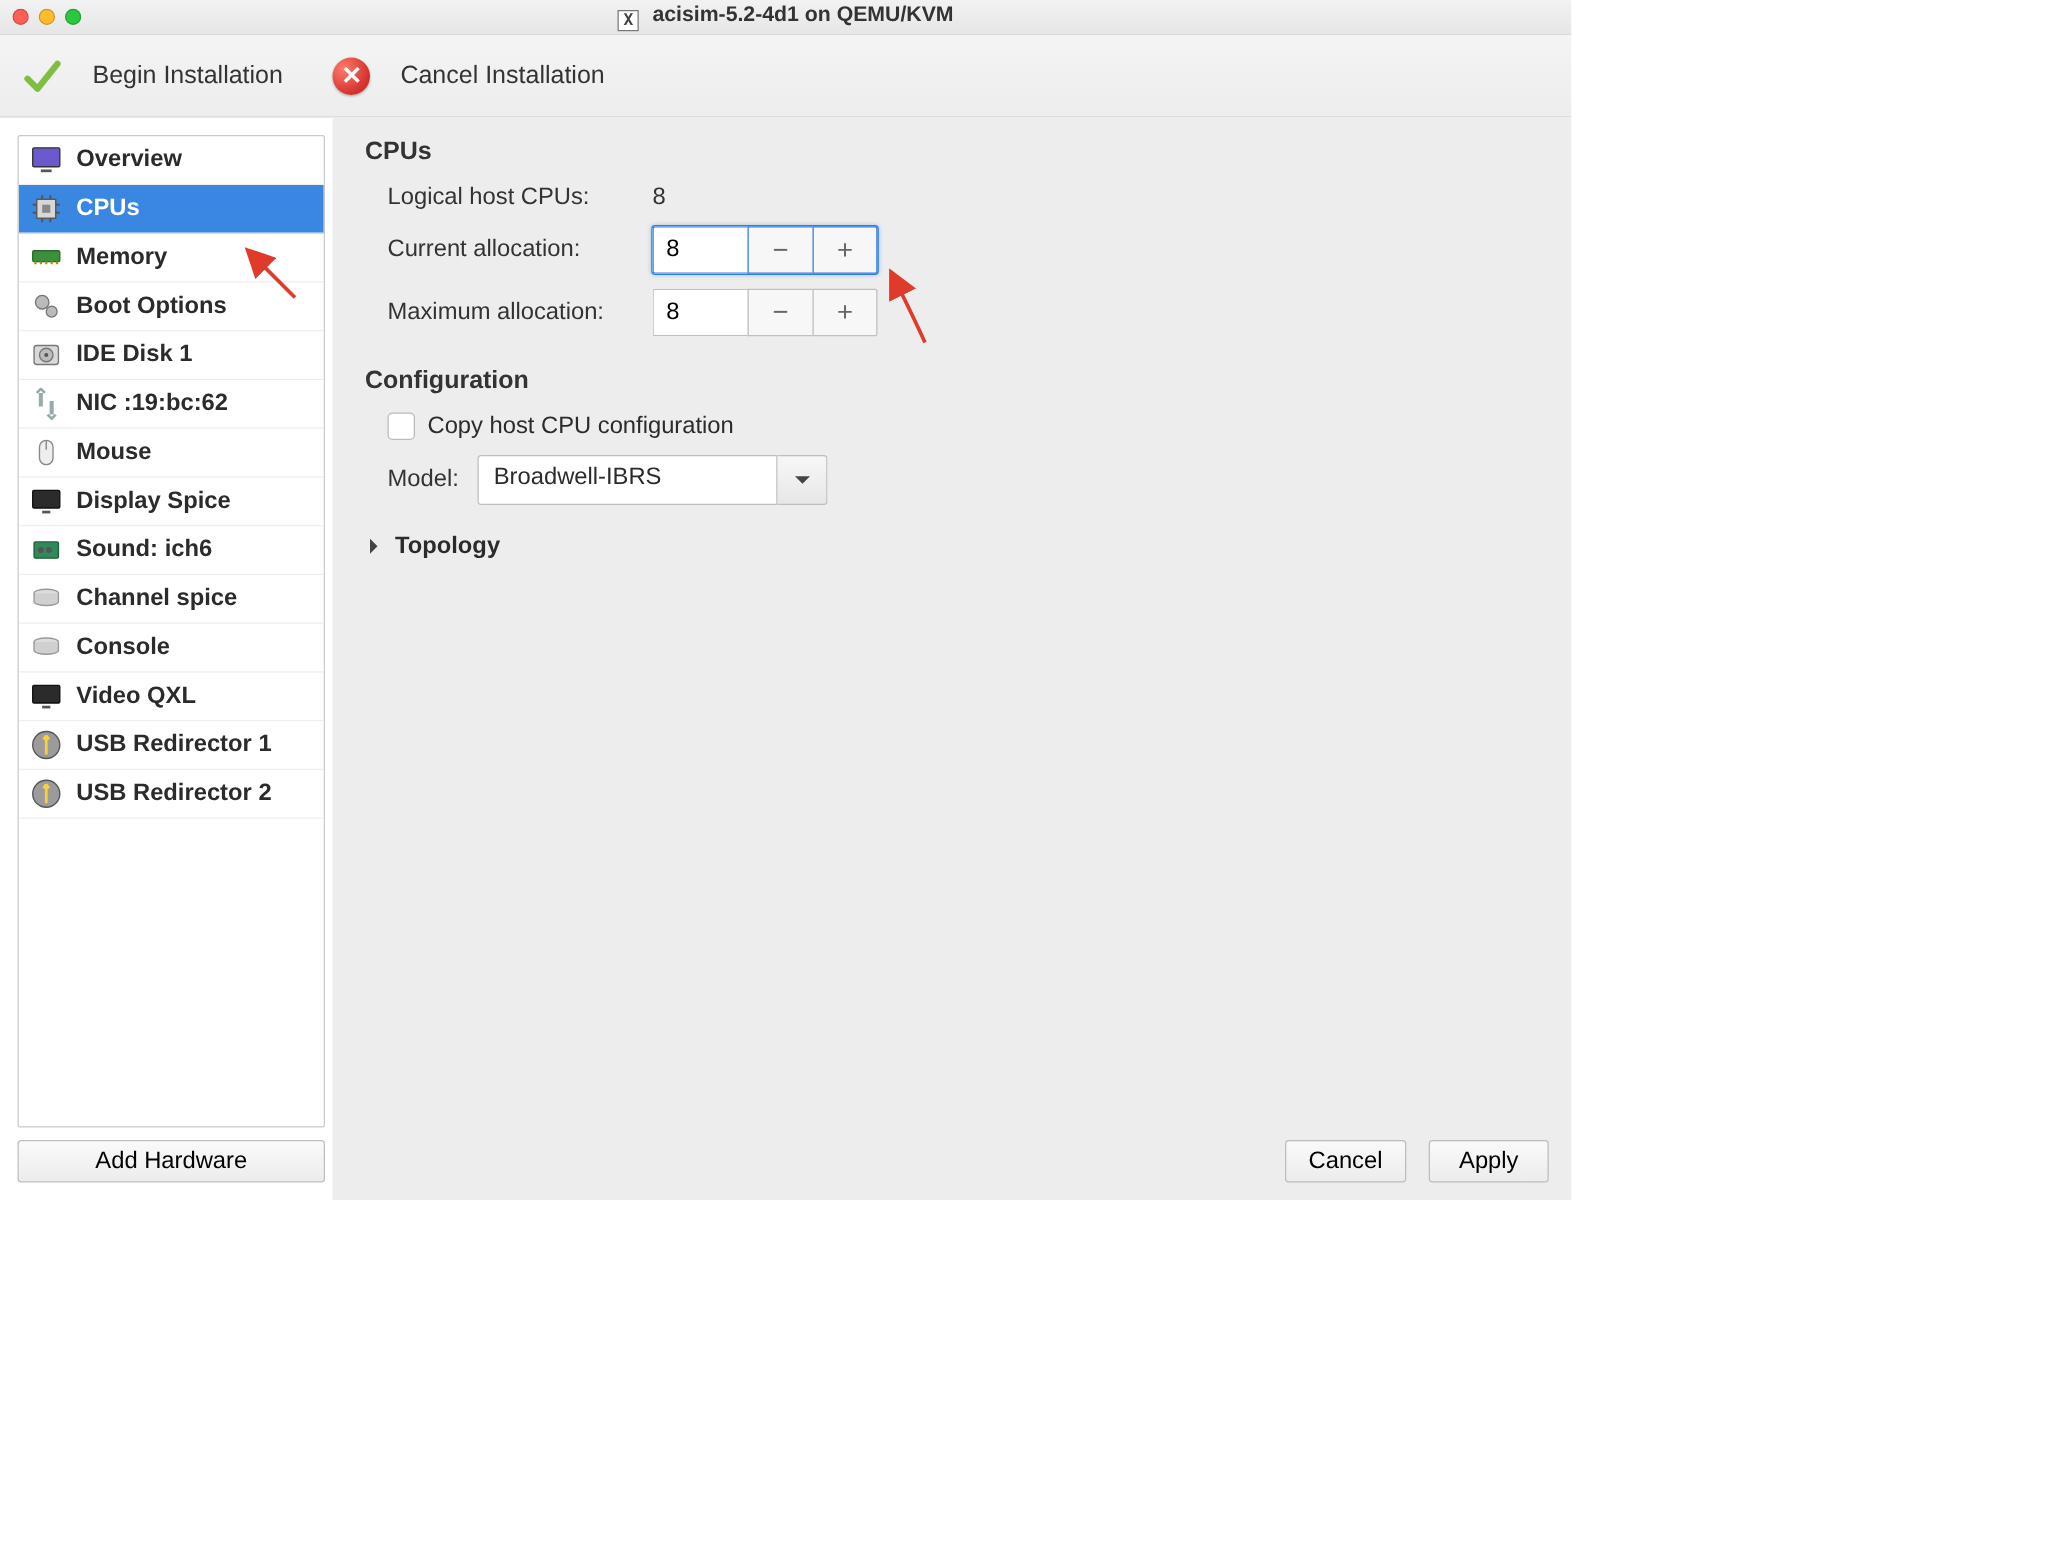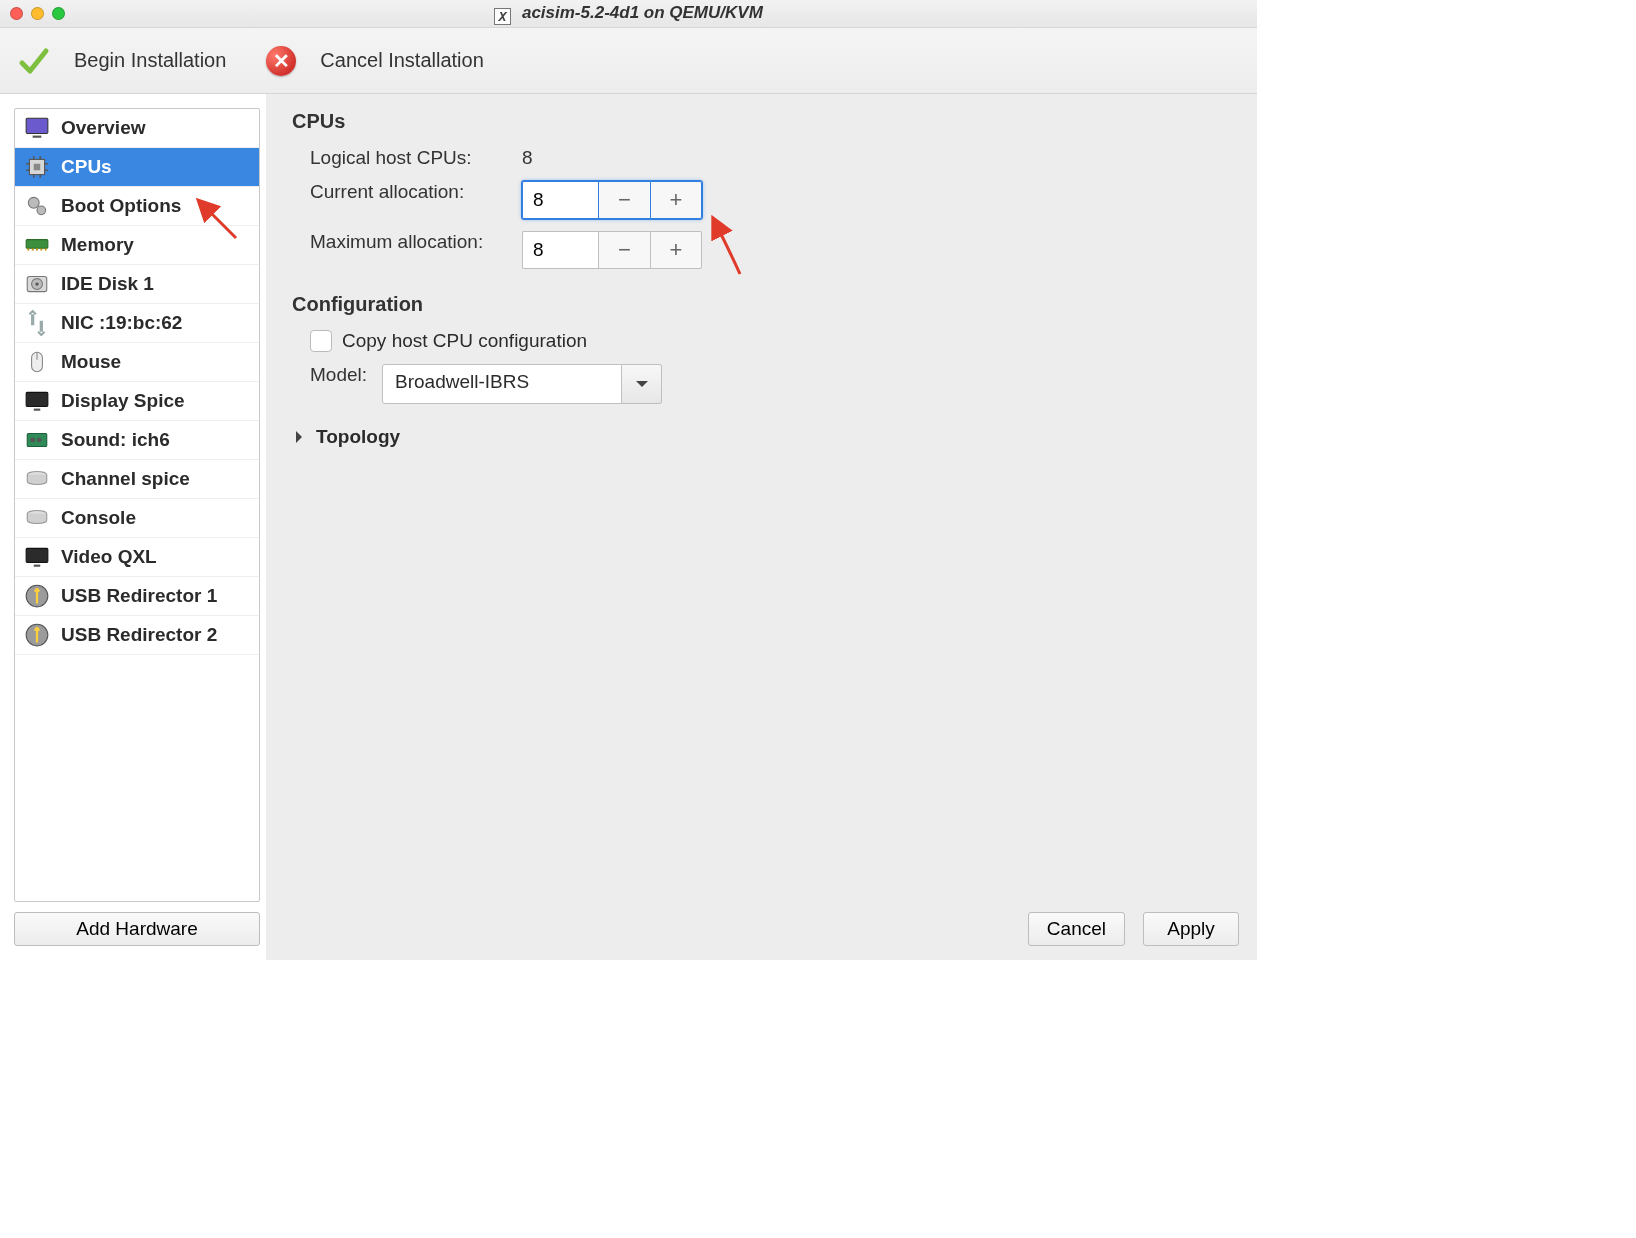--- a/index.html
+++ b/index.html
@@ -25,21 +25,21 @@
   .titlebar {
     height:28px;
     background:linear-gradient(#f2f2f2,#e6e6e6);
     border-bottom:1px solid #d7d7d7;
     display:flex; align-items:center;
     position:relative;
   }
   .traffic { display:flex; gap:8px; position:absolute; left:10px; top:7px;}
   .dot { width:13px; height:13px; border-radius:50%; border:1px solid rgba(0,0,0,.2);}
   .dot.red{background:#ff5f57;} .dot.yellow{background:#febc2e;} .dot.green{background:#28c840;}
-  .titlebar .title-wrap{width:100%; text-align:center; font-weight:700; font-size:17px; color:#333;font-style:italic;}
+  .titlebar .title-wrap{width:100%; text-align:center; font-weight:700; font-size:17px; color:#333;}
   .titlebar .xbox{display:inline-block;width:17px;height:17px;border:1px solid #777;background:#fff;margin-right:6px;font-family:monospace;font-size:13px;line-height:15px;text-align:center;color:#444;vertical-align:-3px;}
 
   
   .toolbar {
     height:66px;
     background:linear-gradient(#f4f4f4,#ededed);
     border-bottom:1px solid #d5d5d5;
     display:flex; align-items:center; gap:40px;
     padding-left:18px;
   }
@@ -56,21 +56,21 @@
   .sb-row{display:flex;align-items:center;gap:10px;height:39px;padding:0 8px;border-bottom:1px solid #eee;cursor:pointer;}
   .sb-row.selected{background:#3a87e2;color:#fff;}
   .sb-row.selected .sb-label{color:#fff;}
   .sb-label{font-size:19px;color:#2b2b2b;}
   .sb-ico{width:28px;height:28px;display:inline-flex;align-items:center;justify-content:center;}
   .btn{height:34px;border:1px solid #bdbdbd;background:linear-gradient(#fafafa,#ececec);border-radius:3px;font-size:19px;cursor:pointer;display:inline-flex;align-items:center;justify-content:center;padding:0 18px;}
 
   
   .main{flex:1;padding:16px 18px 18px 26px;position:relative;background:#ededed;display:flex;flex-direction:column;}
   .main h3{margin:0 0 8px 0;font-size:20px;font-weight:700;color:#333;}
-  .form-row{display:flex;align-items:flex-start;margin:6px 0;}
+  .form-row{display:flex;align-items:center;margin:6px 0;}
   .form-label{width:230px;text-align:left;font-size:19px;color:#333;padding-left:18px;}
   .form-val{font-size:19px;color:#333;}
 
   .spinbox{display:inline-flex;align-items:stretch;}
   .spinbox input{width:76px;height:38px;border:1px solid #bfbfbf;border-right:none;padding:4px 10px;font-size:19px;background:#fff;border-radius:2px 0 0 2px;}
   .spinbox .step{width:52px;height:38px;border:1px solid #bfbfbf;background:#f7f7f7;display:flex;align-items:center;justify-content:center;font-size:22px;color:#666;cursor:pointer;}
   .spinbox .step.minus{border-right:none;}
   .spinbox .step.plus{border-radius:0 2px 2px 0;}
   .spinbox.focused{border-radius:2px;box-shadow:0 0 0 1px #2f7ee0, 0 0 4px rgba(47,126,224,.6);}
   .spinbox.focused input, .spinbox.focused .step{border-color:#2f7ee0;}
@@ -204,32 +204,32 @@
             <span class="sb-ico">
               <svg width="26" height="26">
                 <use href="#sym-cpu"></use>
               </svg>
             </span>
             <span class="sb-label">CPUs</span>
           </div>
           <div class="sb-row">
             <span class="sb-ico">
               <svg width="26" height="26">
+                <use href="#sym-ram"></use>
+              </svg>
+            </span>
+            <span class="sb-label">Memory</span>
+          </div>
+          <div class="sb-row">
+            <span class="sb-ico">
+              <svg width="26" height="26">
                 <use href="#sym-gears"></use>
               </svg>
             </span>
             <span class="sb-label">Boot Options</span>
-          </div>
-          <div class="sb-row">
-            <span class="sb-ico">
-              <svg width="26" height="26">
-                <use href="#sym-ram"></use>
-              </svg>
-            </span>
-            <span class="sb-label">Memory</span>
           </div>
           <div class="sb-row">
             <span class="sb-ico">
               <svg width="26" height="26">
                 <use href="#sym-disk"></use>
               </svg>
             </span>
             <span class="sb-label">IDE Disk 1</span>
           </div>
           <div class="sb-row">

